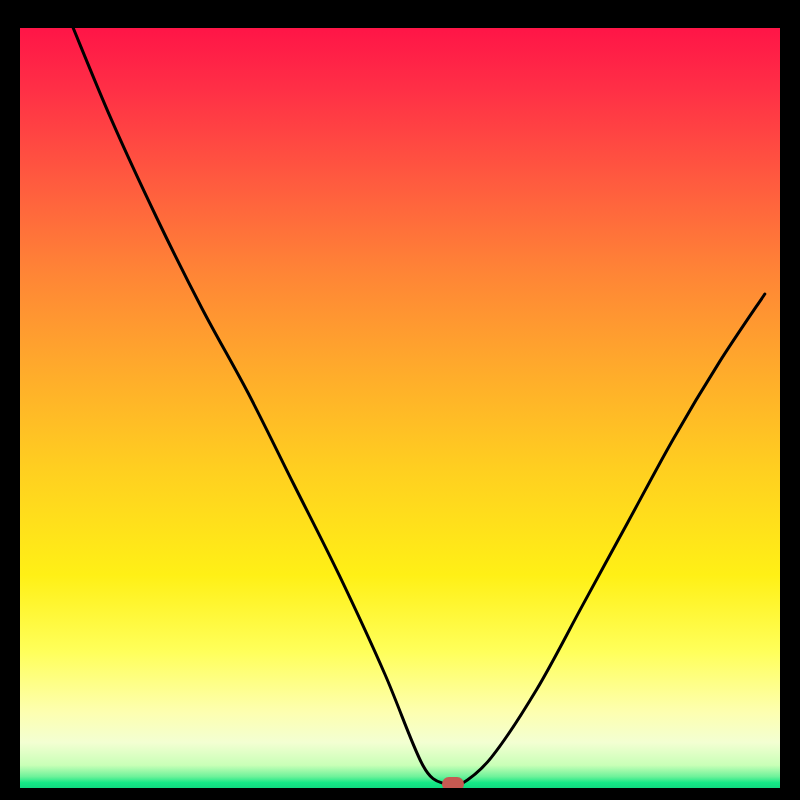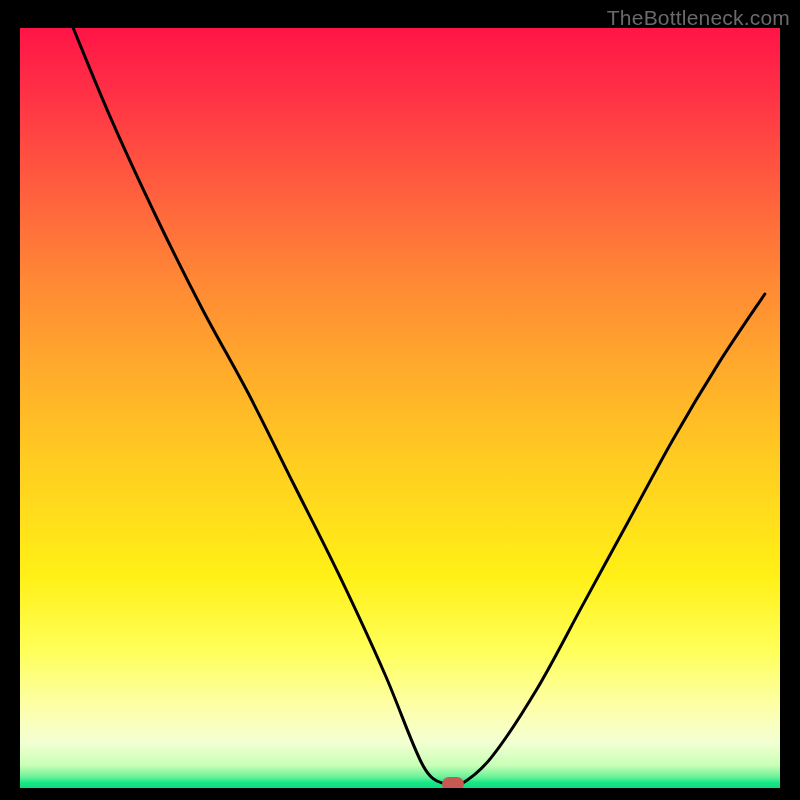--- a/index.html
+++ b/index.html
@@ -74,21 +74,20 @@
     background: #c65a52;
     transform: translate(-50%, -50%);
     z-index: 5;
   }
 </style>
 </head>
 <body>
 
 <div class="frame">
 
-  <div class="watermark">TheBottleneck.com</div>
 
   <div class="plot-area">
 
     <div class="gradient"></div>
 
     <svg class="curve-svg" viewBox="0 0 760 760" preserveAspectRatio="none">
       <path fill="none" stroke="#000" stroke-width="3" stroke-linecap="round" stroke-linejoin="round" d="M 53.2 0.0 C 59.5 15.2, 77.3 59.5, 91.2 91.2 C 105.1 122.9, 121.6 158.3, 136.8 190.0 C 152.0 221.7, 167.2 252.1, 182.4 281.2 C 197.6 310.3, 212.8 335.7, 228.0 364.8 C 243.2 393.9, 258.4 425.6, 273.6 456.0 C 288.8 486.4, 304.0 515.5, 319.2 547.2 C 334.4 578.9, 350.9 614.3, 364.8 646.0 C 378.7 677.7, 392.7 718.8, 402.8 737.2 C 412.9 755.6, 419.3 753.0, 425.6 756.2 C 431.9 759.4, 433.2 760.6, 440.8 756.2 C 448.4 751.8, 458.5 745.4, 471.2 729.6 C 483.9 713.8, 501.6 686.5, 516.8 661.2 C 532.0 635.9, 547.2 605.5, 562.4 577.6 C 577.6 549.7, 592.8 521.9, 608.0 494.0 C 623.2 466.1, 638.4 437.0, 653.6 410.4 C 668.8 383.8, 684.0 358.5, 699.2 334.4 C 714.4 310.3, 737.2 277.4, 744.8 266.0"></path>
     </svg>
 
     <div class="marker" style="left: 433px; top: 756px;"></div>

